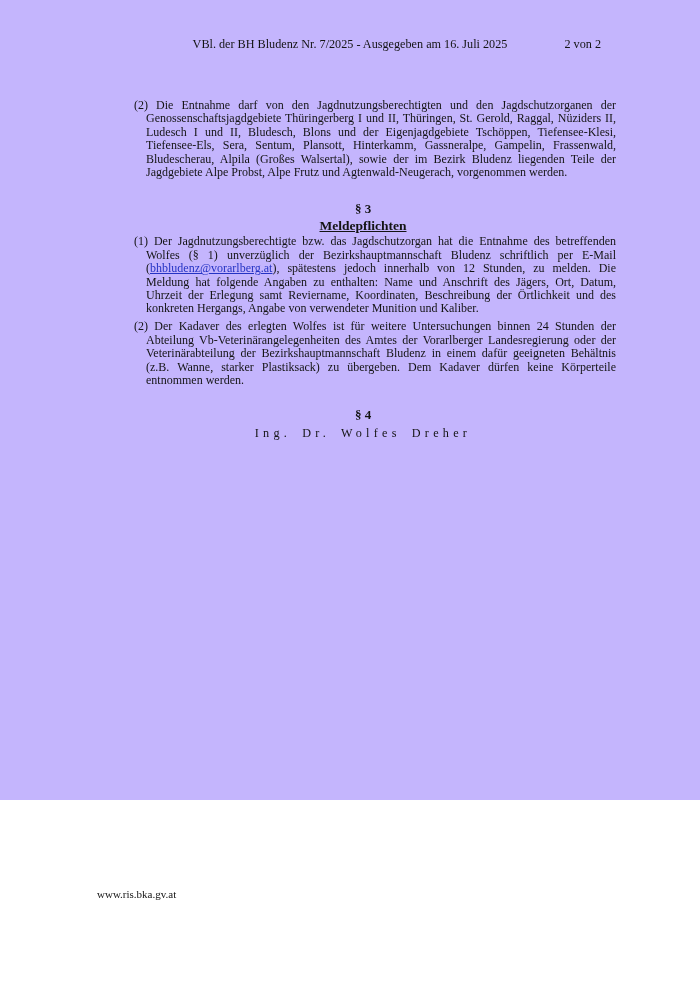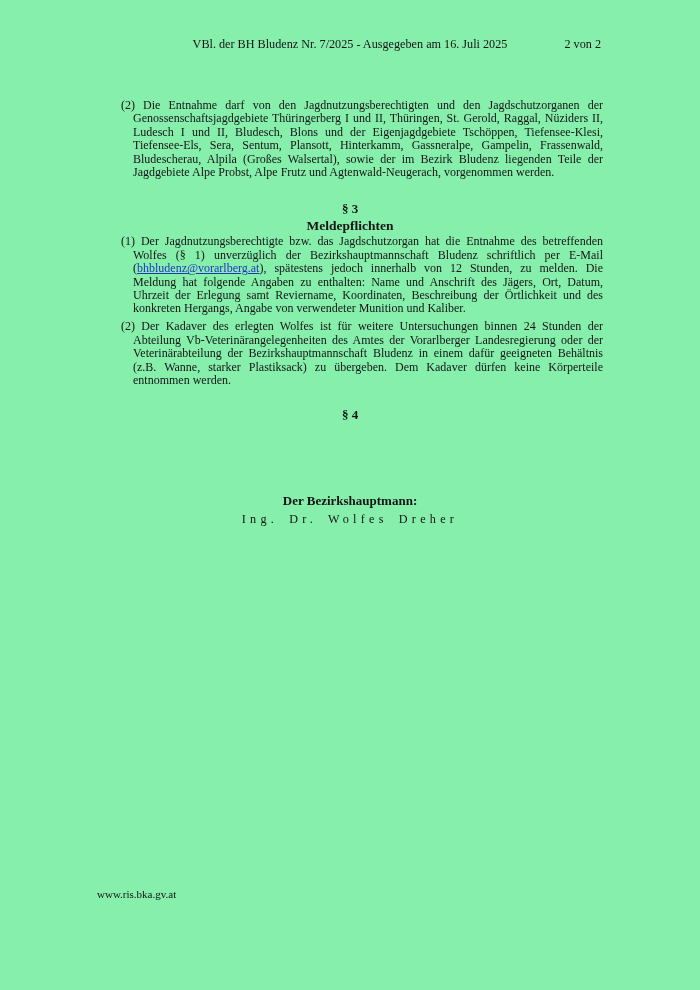--- a/index.html
+++ b/index.html
@@ -7,39 +7,39 @@
   html, body { background: #ffffff; }
   body {
     width: 700px; height: 990px;
     font-family: "Liberation Serif", "DejaVu Serif", serif;
     color: var(--text-color);
     position: relative;
     overflow: hidden;
   }
   .page {
     position: relative;
-    width: 700px; height: 990px;
-    background: #86efac;
+    width: 700px; height: 800px;
+    background: #c4b5fd;
   }
   
   .header {
     position: absolute;
     top: 37px; left: 97px; right: 97px;
     font-size: 12.2px;
     line-height: 14px;
   }
   .header-title { text-align: center; white-space: nowrap; }
   .page-indicator {
     position: absolute; right: 2px; top: 0;
     white-space: nowrap;
   }
   
   .content {
     position: absolute;
-    top: 99px; left: 97px;
+    top: 99px; left: 110px;
     width: 506px;
     font-size: 12px;
     line-height: 13.4px;
   }
   .num-item {
     text-align: justify;
     padding-left: 36px;
     text-indent: -12px;
   }
   .num-item + .num-item { margin-top: 4.5px; }
@@ -50,20 +50,21 @@
     font-size: 13px;
     line-height: 15px;
     margin-top: 22px;
   }
   .sec-title {
     text-align: center;
     font-weight: bold;
     font-size: 13.5px;
     line-height: 16px;
     margin-top: 2px;
+    text-decoration: underline;
   }
   .after-title { margin-top: 1px; }
   .sec4-num { margin-top: 19.5px; }
   .closing-sentence {
     margin-top: 1.5px;
     margin-left: 26px;
     white-space: nowrap;
   }
   .sig-role {
     margin-top: 71px;
@@ -120,21 +121,20 @@
     </p>
 
     <p class="num-item">
       <span class="marker">(2)</span>
       <span>Der Kadaver des erlegten Wolfes ist für weitere Untersuchungen binnen 24 Stunden der Abteilung Vb-Veterinärangelegenheiten des Amtes der Vorarlberger Landesregierung oder der Veterinärabteilung der Bezirkshauptmannschaft Bludenz in einem dafür geeigneten Behältnis (z.B. Wanne, starker Plastiksack) zu übergeben. Dem Kadaver dürfen keine Körperteile entnommen werden.</span>
     </p>
 
     <h2 class="sec-num sec4-num">§ 4</h2>
 
 
-    <div class="sig-role">Der Bezirkshauptmann:</div>
     <div class="sig-name">Ing. Dr. Wolfes Dreher</div>
 
   </div>
 
   <div class="footer">
     <span>www.ris.bka.gv.at</span>
   </div>
 
 </div>
 

